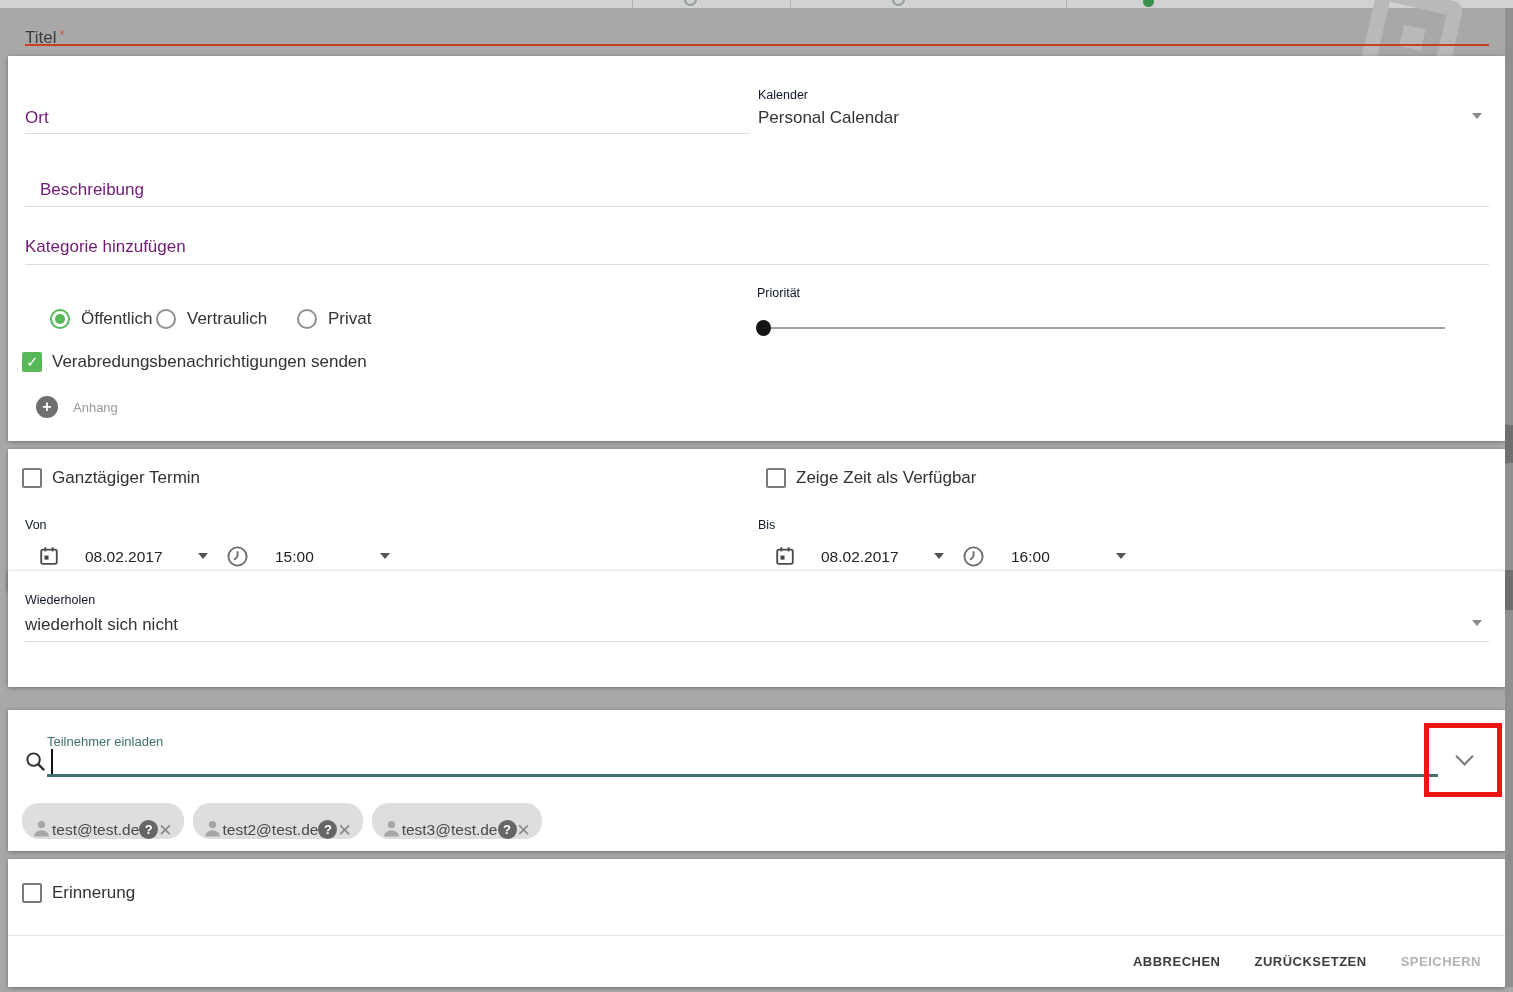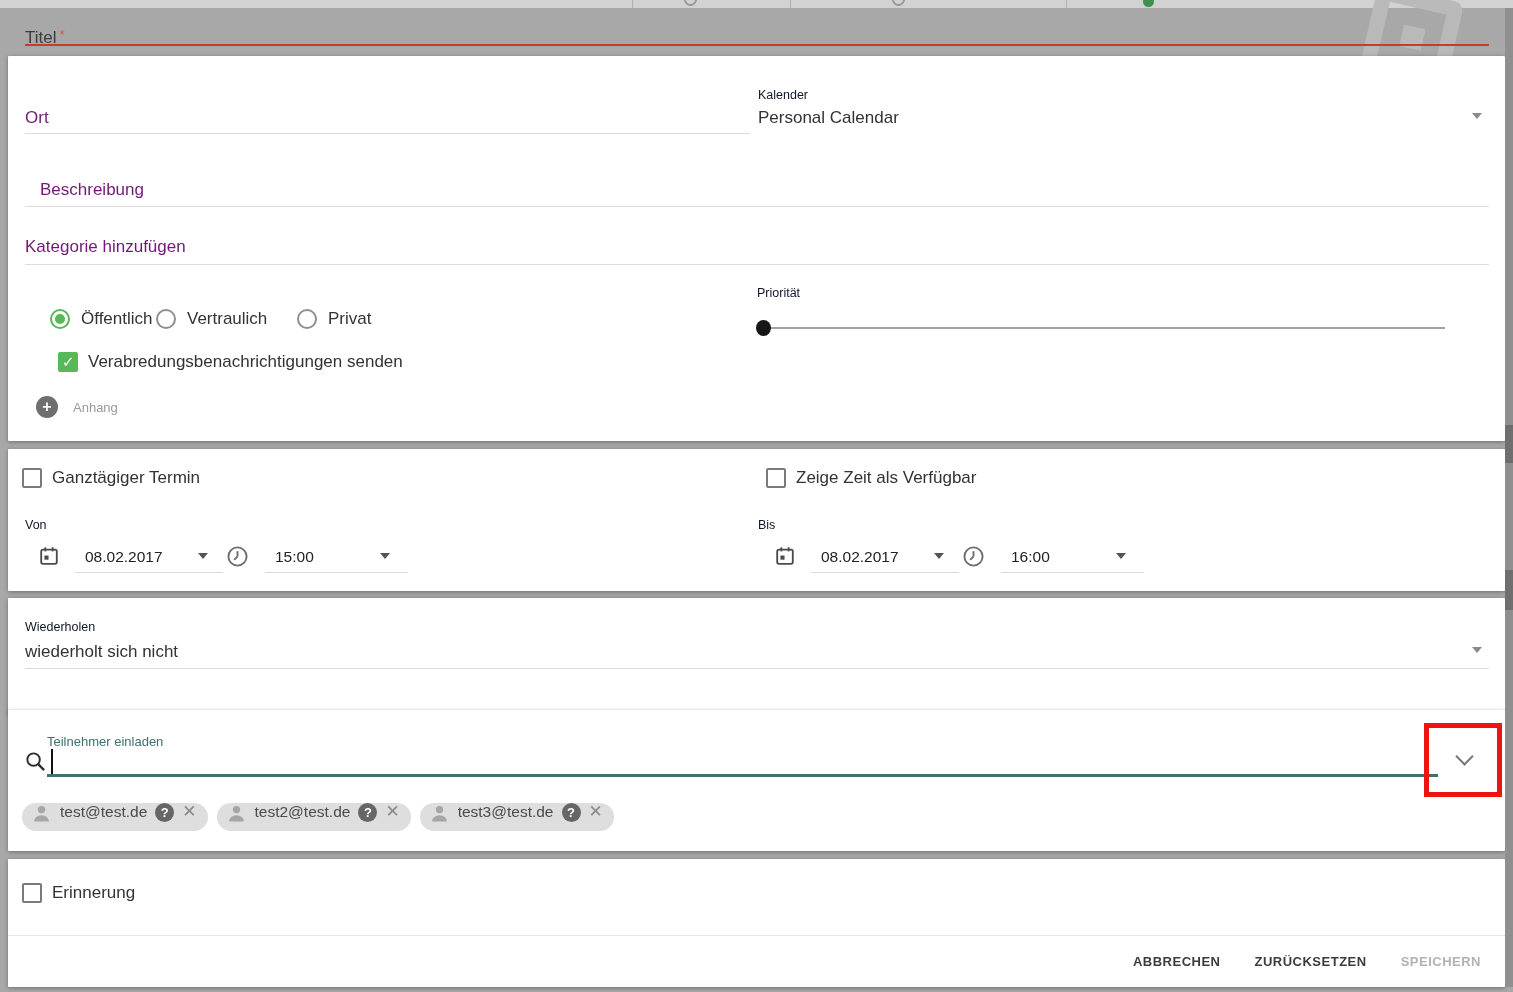--- a/index.html
+++ b/index.html
@@ -54,21 +54,21 @@
   .attach-label { position: absolute; font-size: 13px; color: #9a9a9a; }
 
   .teal-label { position: absolute; font-size: 13px; color: #40706d; }
   .teal-line { position: absolute; height: 3px; background: #40706d; }
   .cursor-bar { position: absolute; width: 2px; background: #111; }
 
   .hl-box { position: absolute; border: 5px solid #ee1414; background: transparent; }
   .chev-down { position: absolute; width: 13px; height: 13px; border-right: 2.5px solid #777; border-bottom: 2.5px solid #777; transform: rotate(45deg); }
 
   .chips { position: absolute; display: flex; gap: 9px; }
-  .chip { display: flex; align-items: flex-start; height: 28px; background: #dedede; border-radius: 17px; padding: 0 11px 0 9px; gap: 8px; font-size: 15.5px; color: #4a4a4a; }
+  .chip { display: flex; align-items: flex-end; height: 36px; background: #dedede; border-radius: 17px; padding: 0 11px 0 9px; font-size: 15.5px; color: #4a4a4a; }
   .help-badge { width: 19px; height: 19px; border-radius: 50%; background: #666; color: #fff; font-size: 13px; font-weight: bold; display: flex; align-items: center; justify-content: center; flex: none; }
   .chip-x { color: #8a8a8a; font-size: 17px; line-height: 1; }
 
   .divider { position: absolute; left: 0; width: 100%; height: 1px; background: #e6e6e6; }
   .footer-row { position: absolute; right: 24px; top: 95px; display: flex; gap: 34px; align-items: center; }
   .footer-btn { font-size: 13px; font-weight: bold; letter-spacing: 0.5px; color: #3c3c3c; cursor: pointer; background: none; border: none; font-family: inherit; }
   .footer-btn.disabled { color: #b2b2b2; }
 
   .edge-strip { position: absolute; right: 0; top: 8px; width: 8px; height: 979px; background: #8f8f8f; }
   .edge-dark { position: absolute; right: 0; width: 8px; background: #6f6f6f; }
@@ -122,21 +122,21 @@
     </div>
     <div class="radio-item" style="left:289px; top:253px;">
       <span class="radio"></span>
       <span>Privat</span>
     </div>
 
     <div class="flabel" style="left:749px; top:230px;">Priorität</div>
     <div class="slider-track" style="left:749px; top:271px; width:688px;"></div>
     <div class="slider-thumb" style="left:748px; top:264px;"></div>
 
-    <div class="check-row" style="left:14px; top:296px;margin-left:36px;">
+    <div class="check-row" style="left:14px; top:296px;">
       <span class="checkbox checked"></span>
       <span class="cb-label">Verabredungsbenachrichtigungen senden</span>
     </div>
 
     <div>
       <div class="add-circle" style="left:28px; top:340px;">+</div>
       <div class="attach-label" style="left:65px; top:344px;">Anhang</div>
     </div>
   </div>
 
@@ -184,21 +184,21 @@
     <svg style="position:absolute; left:954px; top:96px;" width="23" height="23" viewBox="0 0 24 24">
         <circle cx="12" cy="12" r="9.5" fill="none" stroke="#6e6e6e" stroke-width="2"></circle>
         <line x1="12" y1="12" x2="12" y2="6.5" stroke="#6e6e6e" stroke-width="2"></line>
         <line x1="12" y1="12" x2="8.5" y2="15.5" stroke="#6e6e6e" stroke-width="2"></line>
       </svg>
     <div class="dtvalue" style="left:1003px; top:99px;">16:00</div>
     <div class="caret" style="left:1108px; top:104px;"></div>
     <div class="hline" style="left:993px; top:123px; width:143px;"></div>
   </div>
 
-  <div class="card" style="top:598px; height:116px;">
+  <div class="card" style="top:571px; height:116px;">
     <div class="flabel" style="left:17px; top:22px;">Wiederholen</div>
     <div class="fvalue" style="left:17px; top:44px;">wiederholt sich nicht</div>
     <div class="caret light" style="left:1464px; top:49px;"></div>
     <div class="hline" style="left:17px; top:70px; width:1464px;"></div>
   </div>
 
   <div class="card" style="top:710px; height:141px;">
     <div class="teal-label" style="left:39px; top:24px;">Teilnehmer einladen</div>
     <svg style="position:absolute; left:16px; top:40px;" width="23" height="23" viewBox="0 0 24 24">
         <circle cx="10" cy="10" r="6.5" fill="none" stroke="#2e2e2e" stroke-width="2"></circle>

